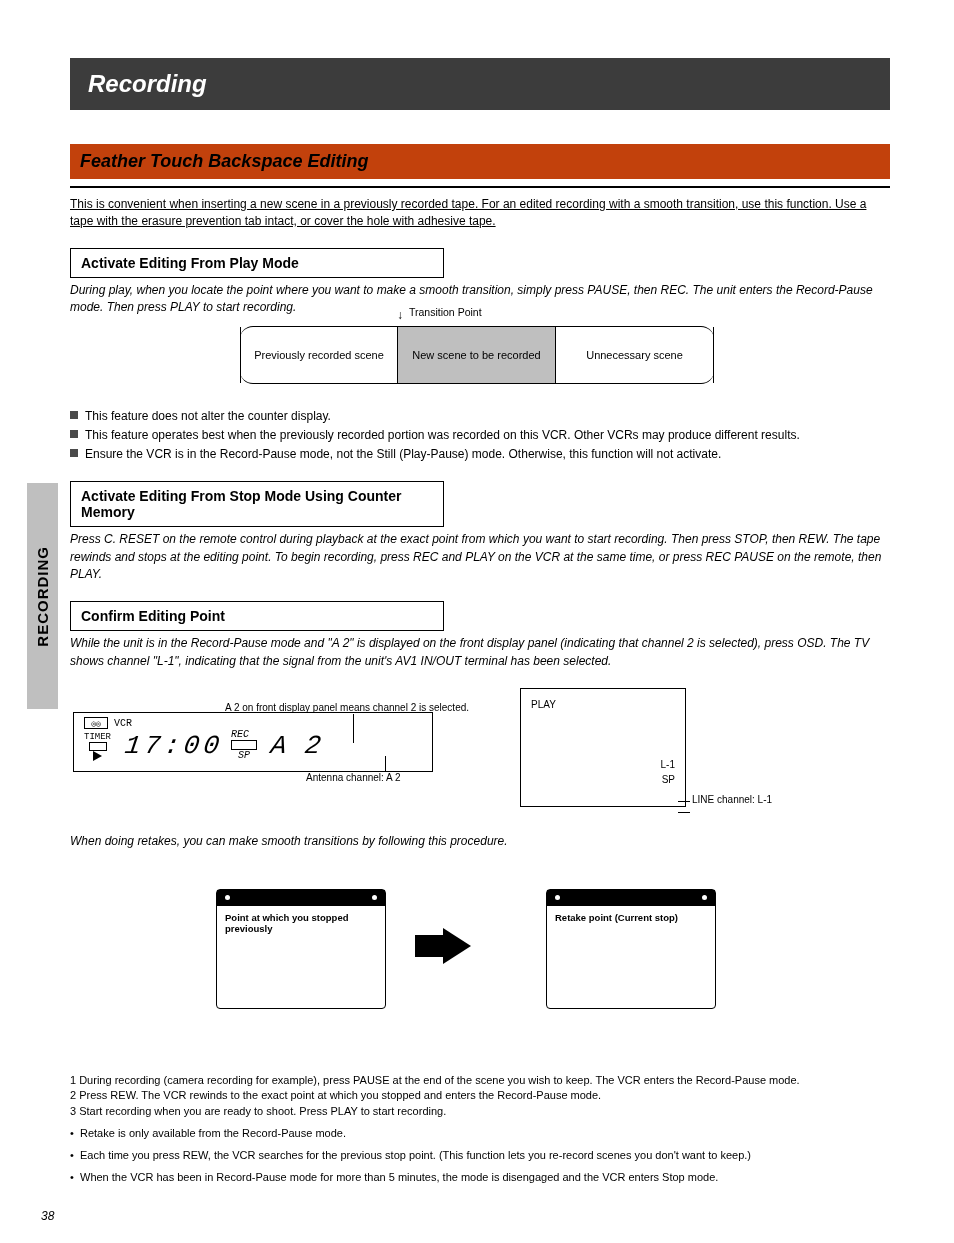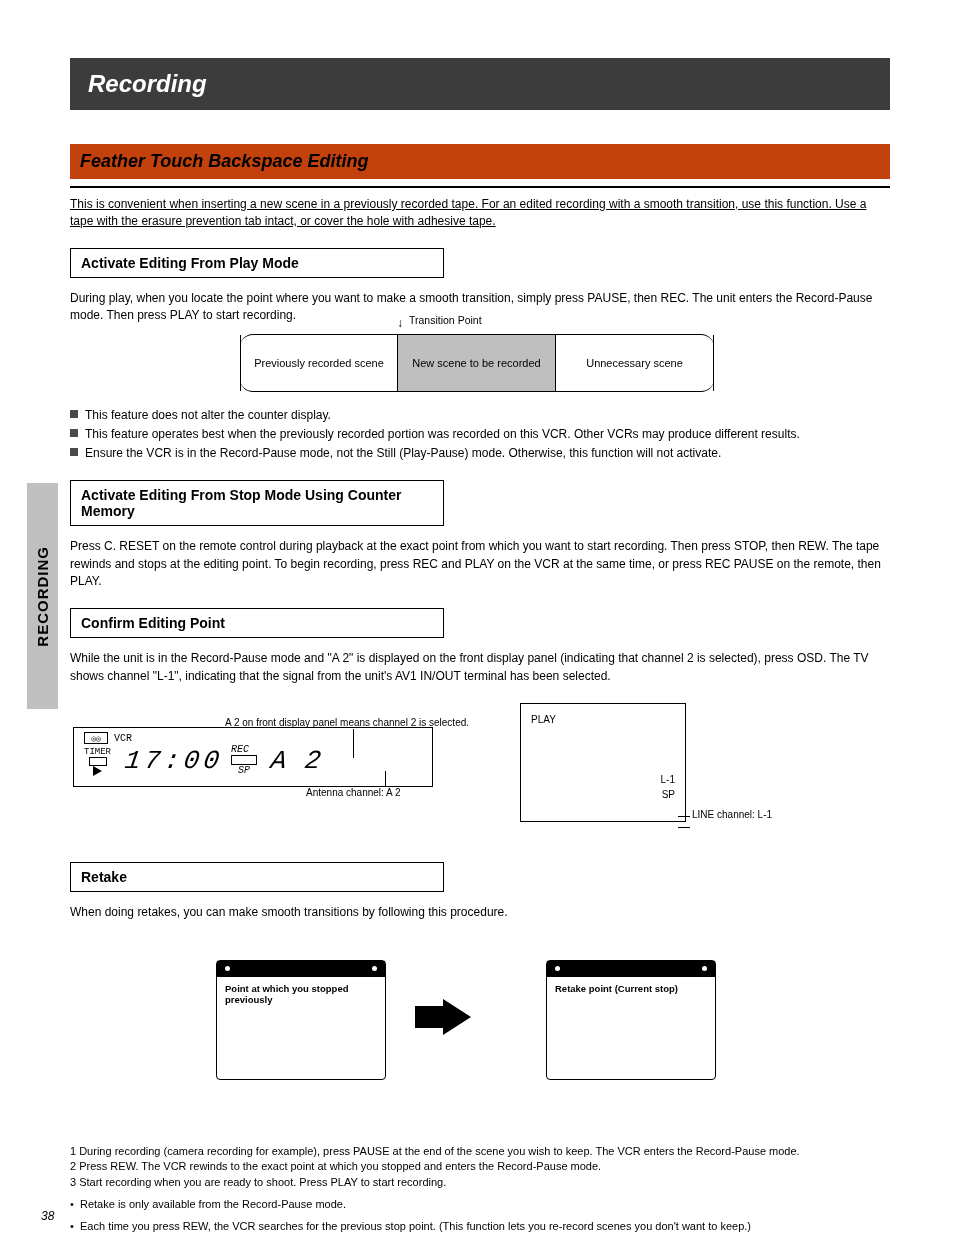--- a/index.html
+++ b/index.html
@@ -67,21 +67,22 @@
     border: 1.5px solid #000;
     padding: 6px 10px;
     font-size: 14px;
     font-weight: bold;
     width: 374px;
     margin-top: 18px;
   }
   .para {
     font-size: 12px;
     line-height: 1.45;
-    margin-top: 12px;
+    margin-top: 4px;
+    font-style: italic;
   }
   .tape-strip {
     margin: 10px 0 8px 170px;
     width: 474px;
     position: relative;
   }
   .tape-row {
     display: flex;
     height: 58px;
     border-top: 1px solid #000;
@@ -98,21 +99,21 @@
     font-size: 12px;
   }
   .arrow-down .lbl {
     position:absolute;
     left: 12px;
     top: -2px;
     white-space: nowrap;
     font-size: 10.5px;
   }
   .bullets {
-    margin-top: 14px;
+    margin-top: 23px;
     font-size: 12px;
     line-height: 1.55;
   }
   .bullets .bi {
     display: flex;
   }
   .bullets .sq {
     width: 8px; height: 8px; background:#4a4a4a; margin-top:4px; margin-right:7px; flex-shrink:0;
   }
   .display-wrap {
@@ -383,23 +384,20 @@
       <div style="text-align:right">L-1</div>
       <div style="text-align:right">SP</div>
     </div>
     <div class="tv-callout">
       <div class="hline"></div>
       <div class="hline2"></div>
       <span>LINE channel: L-1</span>
     </div>
   </div>
 
-  <div class="section-box">
-    <span>Retake</span>
-  </div>
   <p class="para">When doing retakes, you can make smooth transitions by following this procedure.</p>
 
   <div class="cass-wrap">
     <div class="cass left">
       <div class="top-bar">
         <div class="dot"></div>
         <div class="dot"></div>
       </div>
       <div class="lbl">Point at which you stopped previously</div>
     </div>

